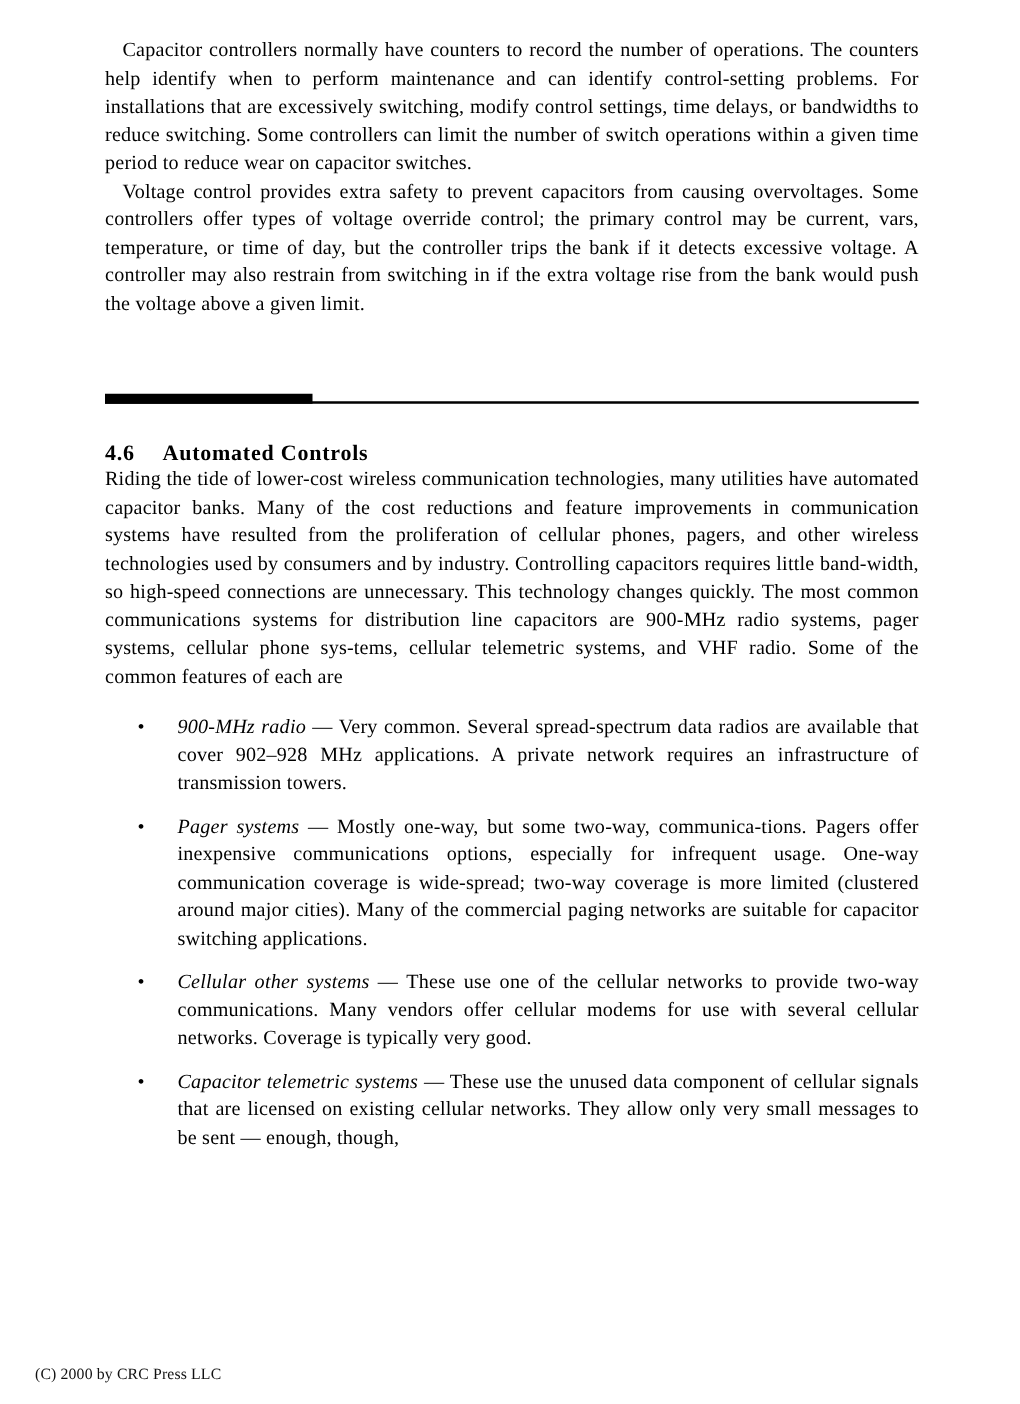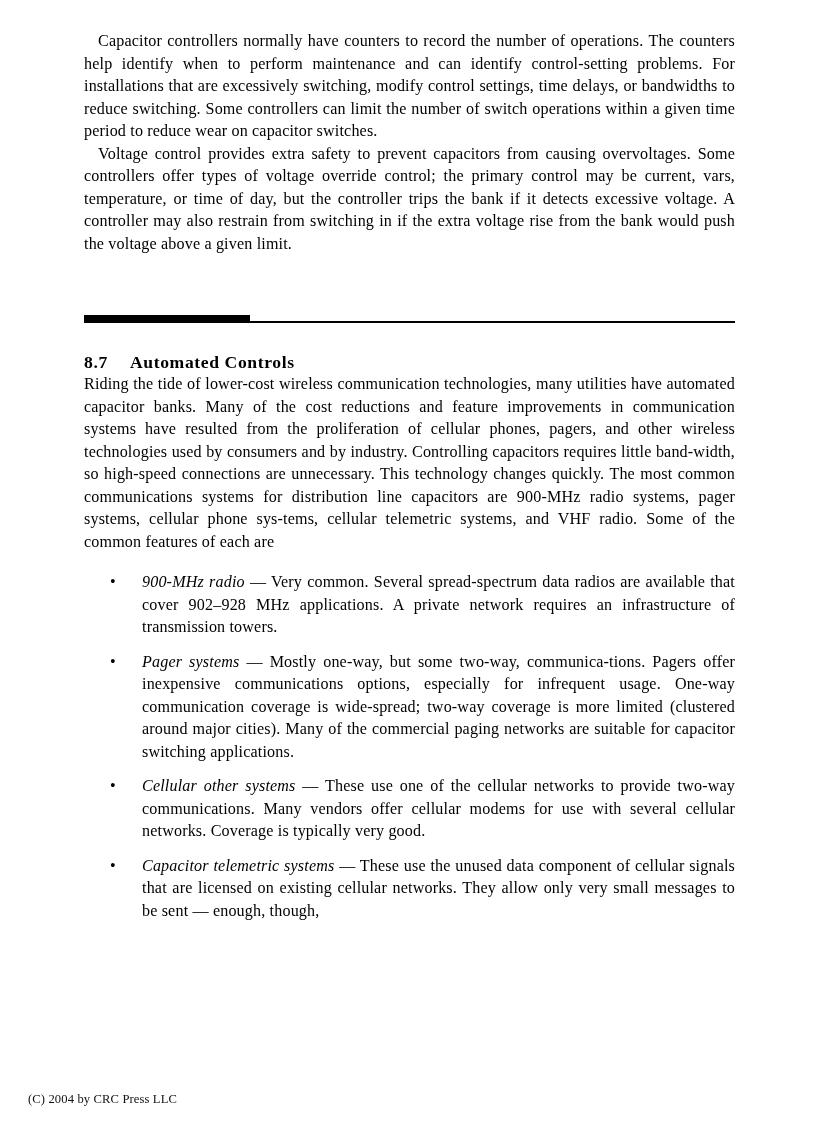--- a/index.html
+++ b/index.html
@@ -132,21 +132,21 @@
     <p class="body indent">Capacitor controllers normally have counters to record the number of operations. The counters help identify when to perform maintenance and can identify control-setting problems. For installations that are excessively switching, modify control settings, time delays, or bandwidths to reduce switching. Some controllers can limit the number of switch operations within a given time period to reduce wear on capacitor switches.</p>
 
     <p class="body indent">Voltage control provides extra safety to prevent capacitors from causing overvoltages. Some controllers offer types of voltage override control; the primary control may be current, vars, temperature, or time of day, but the controller trips the bank if it detects excessive voltage. A controller may also restrain from switching in if the extra voltage rise from the bank would push the voltage above a given limit.</p>
 
     <div class="section-rule">
       <div class="thin"></div>
       <div class="thick"></div>
     </div>
 
     <h2 class="section-heading">
-      <span class="num">8.7</span><span>Automated Controls</span>
+      <span class="num">4.6</span><span>Automated Controls</span>
     </h2>
 
     <p class="body after-heading">Riding the tide of lower-cost wireless communication technologies, many utilities have automated capacitor banks. Many of the cost reductions and feature improvements in communication systems have resulted from the proliferation of cellular phones, pagers, and other wireless technologies used by consumers and by industry. Controlling capacitors requires little band-width, so high-speed connections are unnecessary. This technology changes quickly. The most common communications systems for distribution line capacitors are 900-MHz radio systems, pager systems, cellular phone sys-tems, cellular telemetric systems, and VHF radio. Some of the common features of each are</p>
 
     <ul class="bullets">
 
       <li>
         <span class="bullet-dot">•</span><span class="lead">900-MHz radio</span><span> — Very common. Several spread-spectrum data radios are available that cover 902–928 MHz applications. A private network requires an infrastructure of transmission towers.</span>
       </li>
 
@@ -159,15 +159,15 @@
       </li>
 
       <li>
         <span class="bullet-dot">•</span><span class="lead">Capacitor telemetric systems</span><span> — These use the unused data component of cellular signals that are licensed on existing cellular networks. They allow only very small messages to be sent — enough, though,</span>
       </li>
 
     </ul>
 
   </div>
 
-  <div class="footer">(C) 2004 by CRC Press LLC</div>
+  <div class="footer">(C) 2000 by CRC Press LLC</div>
 
 </div>
 
 </body></html>

